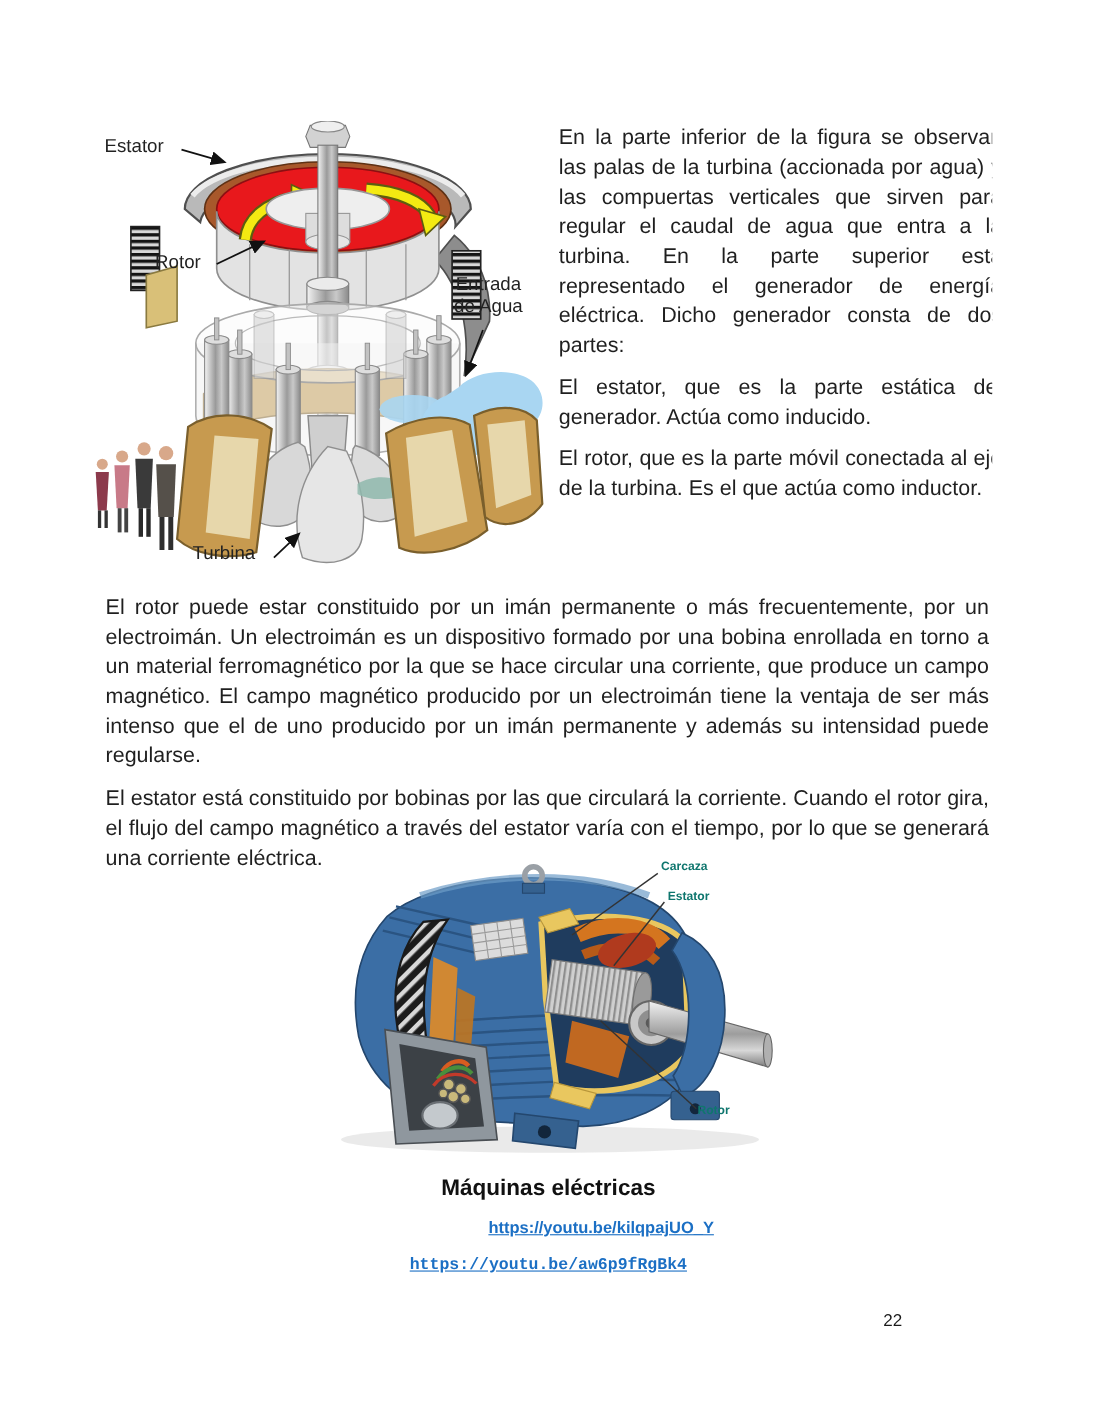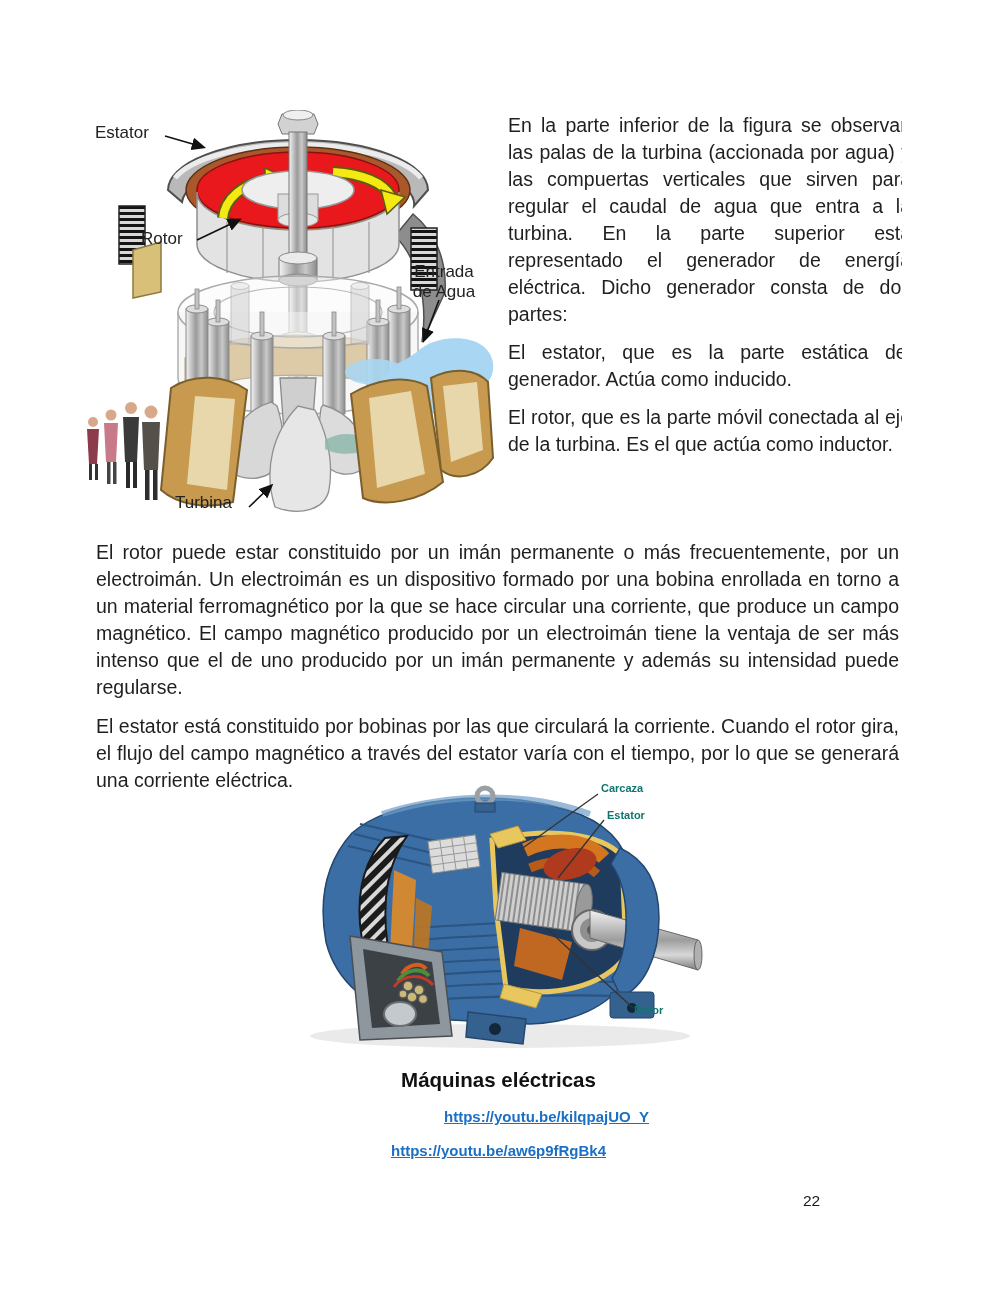--- a/index.html
+++ b/index.html
@@ -12,21 +12,21 @@
     overflow:hidden;
   }
   
   .turbine-fig{position:absolute;left:75px;top:110px;width:420px;height:420px;}
   .turbine-fig svg{position:absolute;left:0;top:0;}
   .fig-label{
     position:absolute;font-size:17px;color:#222;white-space:nowrap;line-height:20px;
   }
   .lbl-estator{left:20px;top:13px;}
   .lbl-rotor{left:66px;top:119px;}
-  .lbl-entrada{left:328px;top:152px;width:82px;text-align:center;white-space:normal;}
+  .lbl-entrada{left:328px;top:139px;width:82px;text-align:center;white-space:normal;}
   .lbl-turbina{left:100px;top:383px;}
   
   .side-col{
     position:absolute;left:508px;top:112px;width:403px;
     font-size:19.5px;line-height:27px;text-align:justify;
   }
   .side-col p{margin:0 0 11px 0;}
   
   .body-col{
     position:absolute;left:84px;top:527px;width:827px;
@@ -347,16 +347,16 @@
       </g>
     </svg>
     <span class="motor-label mlbl-carcaza">Carcaza</span>
     <span class="motor-label mlbl-estator">Estator</span>
     <span class="motor-label mlbl-rotor">Rotor</span>
   </figure>
 
   <div class="section-heading">Máquinas eléctricas</div>
 
   <a class="video-link link-1" href="#" style="color: rgb(27, 111, 196);">https://youtu.be/kilqpajUO_Y</a>
-  <a class="video-link link-2" href="#" style="color: rgb(27, 111, 196);">https://youtu.be/aw6p9fRgBk4</a>
+  <a class="video-link link-2" href="#" style="color: rgb(27, 111, 196); font-family: Liberation Mono, monospace;">https://youtu.be/aw6p9fRgBk4</a>
 
   <div class="page-number">22</div>
 </div>
 
 </body></html>

